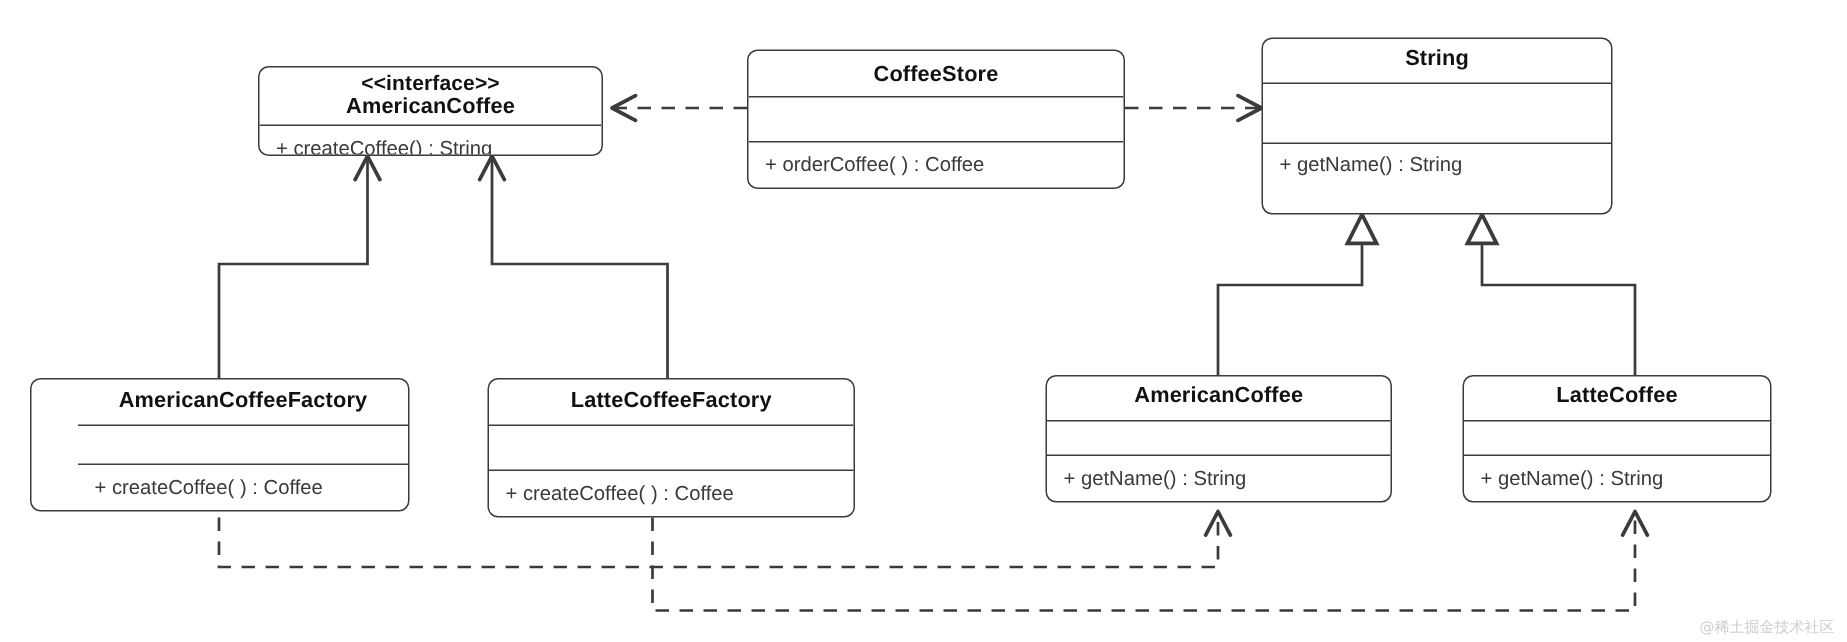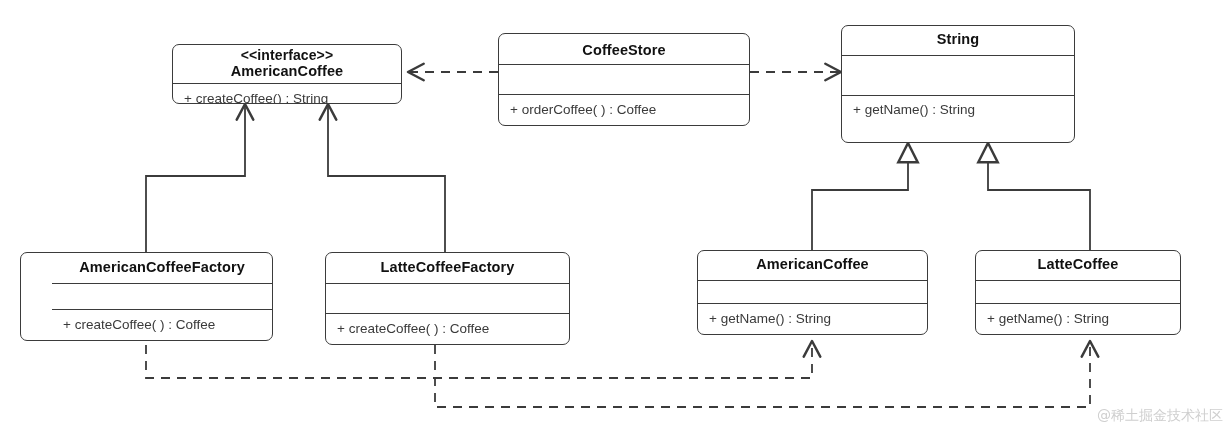--- a/index.html
+++ b/index.html
@@ -75,21 +75,21 @@
   .uml-compartment.empty {
     padding: 0;
   }
   .uml-compartment .member {
     white-space: nowrap;
   }
   .watermark {
     position: absolute;
     right: 8px;
     bottom: 3px;
-    font-size: 14px;
+    font-size: 10px;
     color: #cfcfcf;
     font-family: "DejaVu Sans", sans-serif;
     user-select: none;
   }
 </style>
 </head>
 <body>
 
 <div id="canvas">
 

